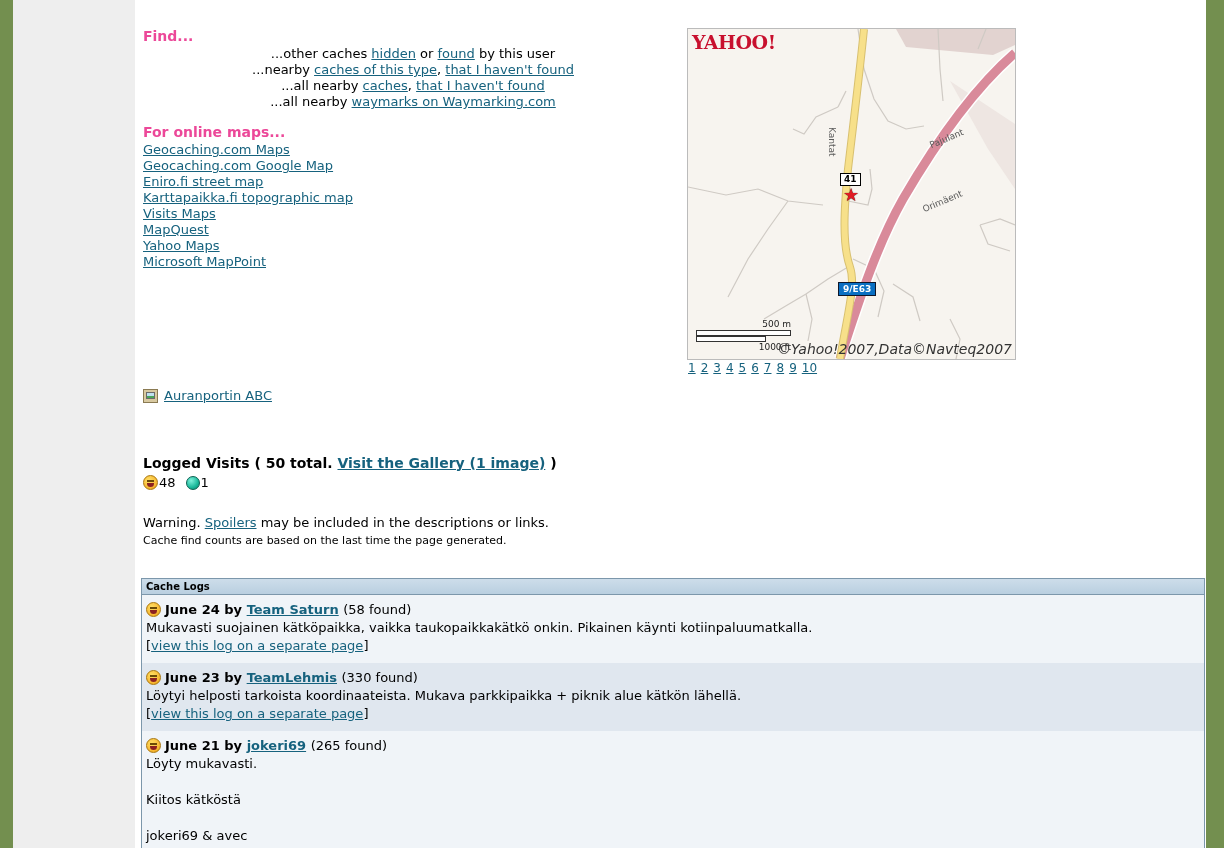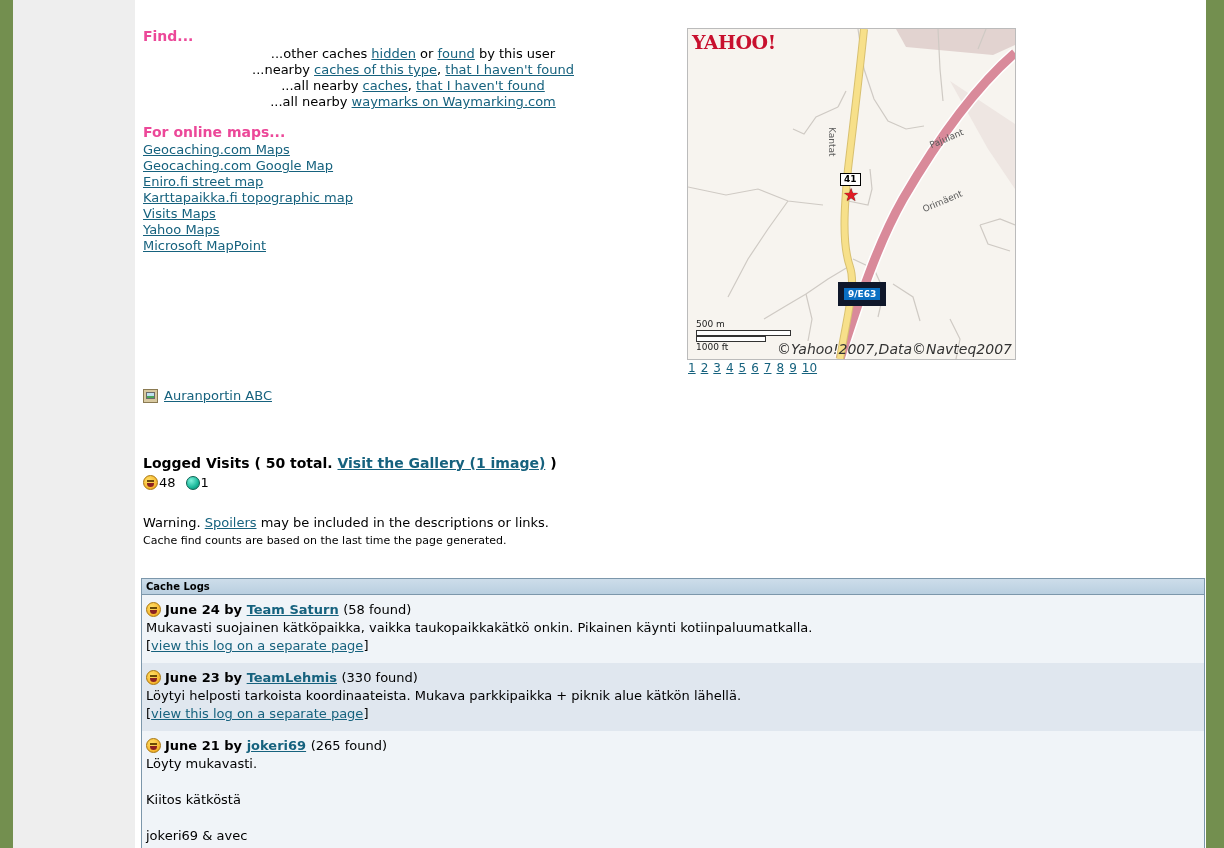--- a/index.html
+++ b/index.html
@@ -66,32 +66,32 @@
     white-space: nowrap;
   }
   #hwy-41 {
     position: absolute; left: 152px; top: 144px; z-index: 7;
     background: #ffffff; border: 1px solid #000000;
     font-size: 9px; font-weight: bold; padding: 0px 3px; line-height: 11px;
     font-family: "DejaVu Sans", "Liberation Sans", sans-serif;
   }
   #hwy-9e63 {
     position: absolute; left: 150px; top: 253px; z-index: 7;
-    background: #0a6fc2; color: #ffffff; border: 6px solid #0f172a;
+    background: #0a6fc2; color: #ffffff; border: 1px solid #0f172a;
     font-size: 9px; font-weight: bold; padding: 0px 4px; line-height: 12px;
     font-family: "DejaVu Sans", "Liberation Sans", sans-serif;
   }
   #cache-star {
     position: absolute; left: 155px; top: 157px; z-index: 8;
     font-size: 18px; color: #e01b24; line-height: 18px;
     text-shadow: 0 0 1px #000;
   }
   #scalebar { position: absolute; left: 8px; bottom: 6px; z-index: 7; width: 95px; }
   #scalebar .sc-txt {
-    font-size: 9px; text-align: left; color: #222;
+    font-size: 9px; text-align: right; color: #222;
     font-family: "DejaVu Sans", "Liberation Sans", sans-serif; line-height: 11px;
   }
   #scalebar .sc-bar-top { height: 4px; border: 1px solid #333; background: #fff; }
   #scalebar .sc-bar-bot { height: 4px; border: 1px solid #333; background: #fff; width: 72%; }
   #map-credit {
     position: absolute; right: 3px; bottom: 2px; z-index: 7;
     font-size: 14px; color: #333;
     font-family: "DejaVu Sans", "Liberation Sans", sans-serif;
     font-style: italic;
   }
@@ -185,20 +185,21 @@
   </div>
 
   <div class="maps-block">
     <div class="hdr">For online maps...</div>
     <div id="maps-links">
         <a class="lnk map-link">Geocaching.com Maps</a>
         <a class="lnk map-link">Geocaching.com Google Map</a>
         <a class="lnk map-link">Eniro.fi street map</a>
         <a class="lnk map-link">Karttapaikka.fi topographic map</a>
         <a class="lnk map-link">Visits Maps</a>
+        <a class="lnk map-link">MapQuest</a>
         <a class="lnk map-link">Yahoo Maps</a>
         <a class="lnk map-link">Microsoft MapPoint</a>
       </div>
   </div>
 
   <div id="map-panel">
     <svg id="map-canvas" viewBox="0 0 327 330" preserveAspectRatio="none">
       <rect x="0" y="0" width="327" height="330" fill="#f7f4ef"></rect>
 
       <polygon points="208,0 327,0 327,16 305,26 218,18" fill="#e2d3d0"></polygon>

